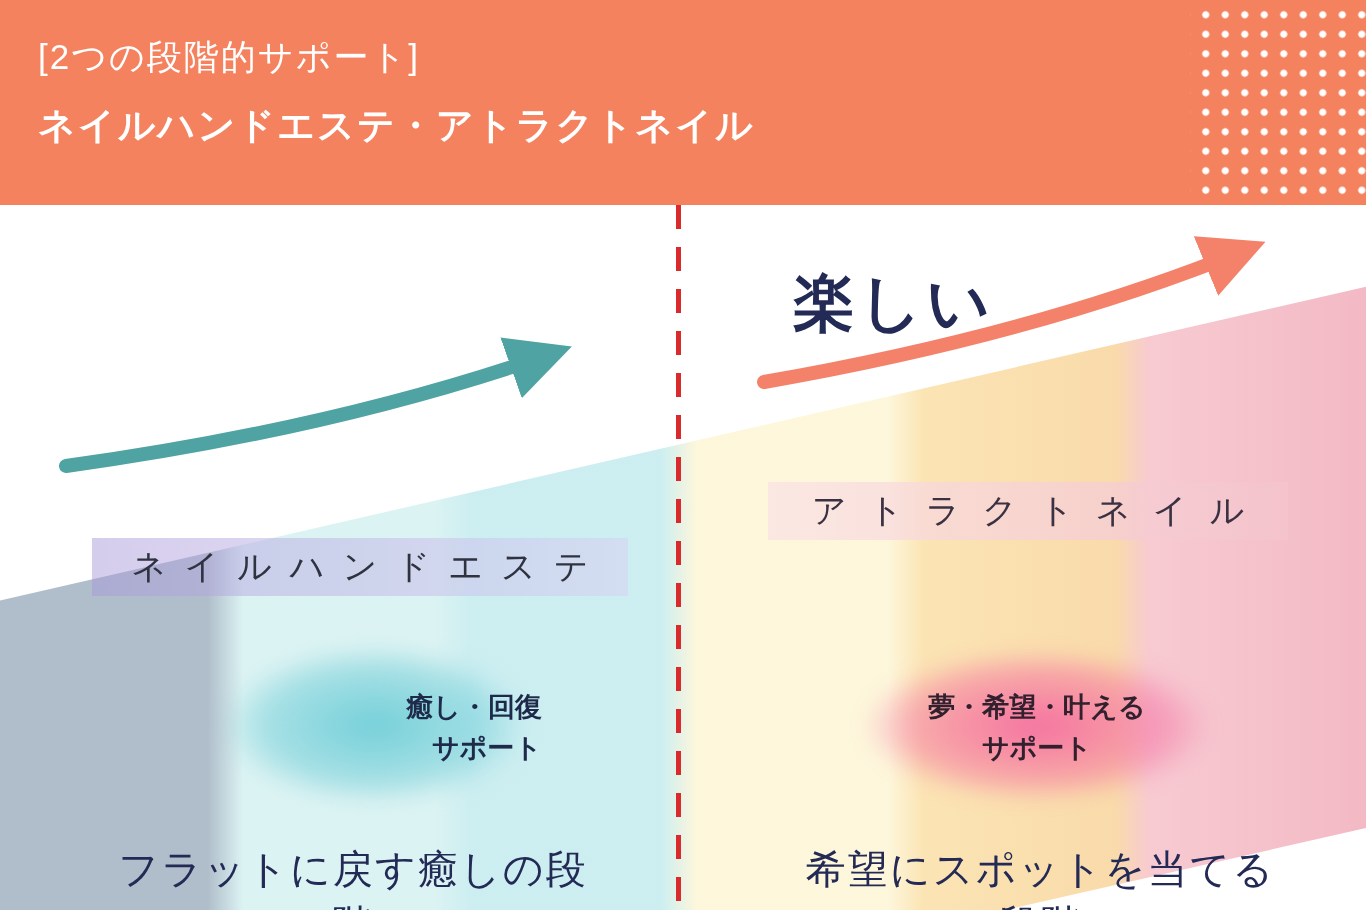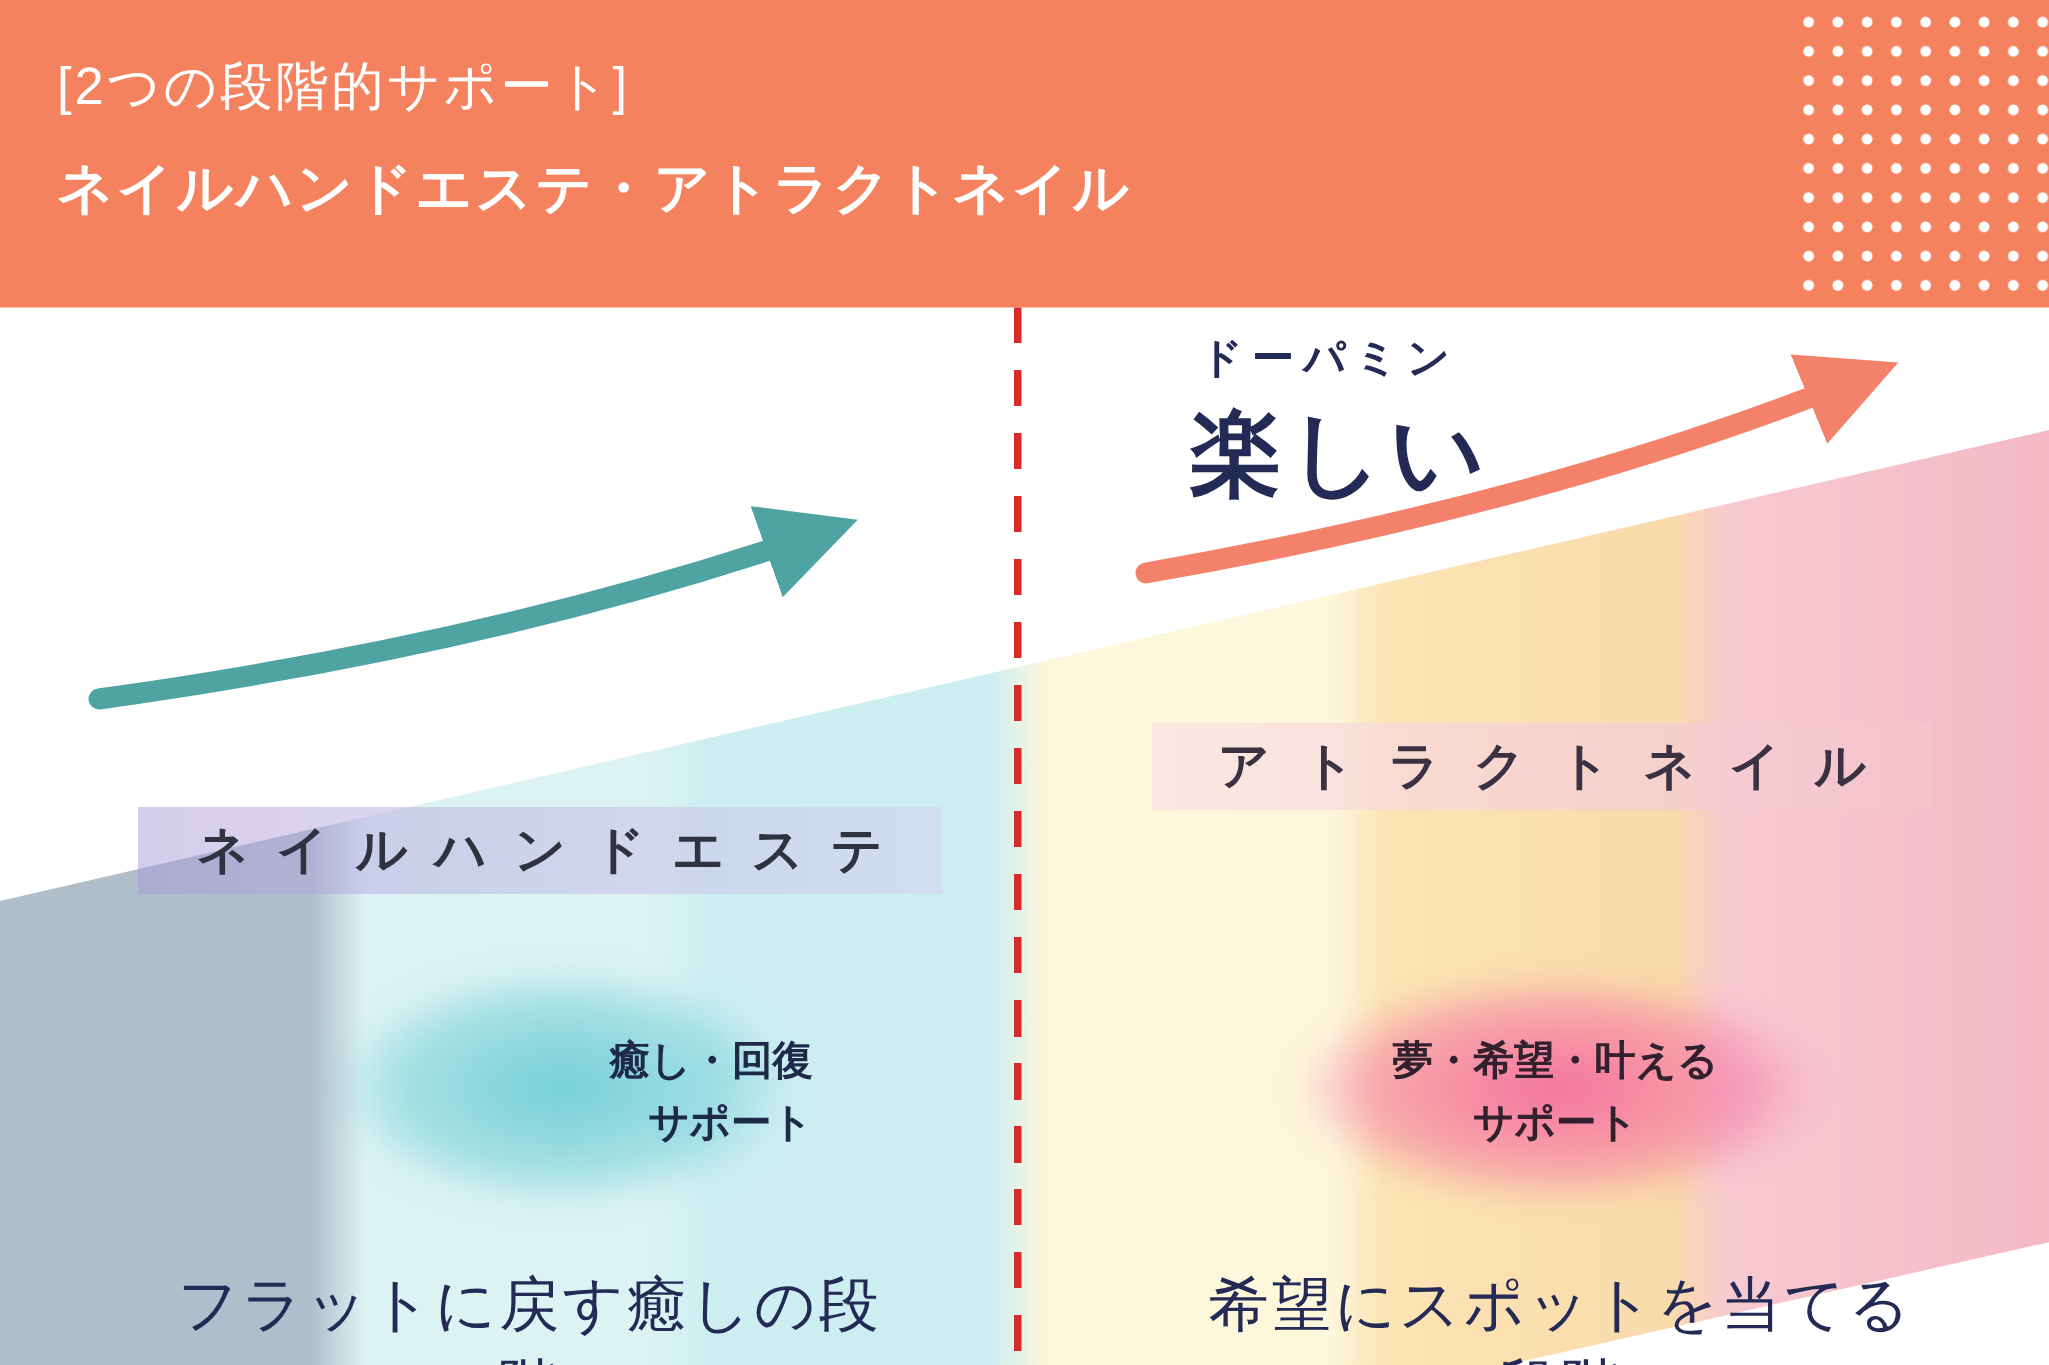--- a/index.html
+++ b/index.html
@@ -53,21 +53,21 @@
     position:absolute;left:800px;top:220px;z-index:7;
     color:var(--c-title-text,#232a55);font-size:28px;font-weight:800;letter-spacing:6px;
   }
   .title-right{
     position:absolute;left:793px;top:272px;z-index:7;
     color:var(--c-title-text,#232a55);font-size:62px;font-weight:800;letter-spacing:4px;line-height:1;
   }
   
   .ribbon{
     position:absolute;z-index:3;display:flex;align-items:center;justify-content:center;
-    font-family:"Liberation Serif",serif;font-weight:700;color:#2f3340;font-size:34px;
+    font-family:"Liberation Serif",serif;font-weight:400;color:#2f3340;font-size:34px;
   }
   .ribbon-left{
     left:92px;top:538px;width:536px;height:58px;letter-spacing:18px;text-indent:18px;
     background:linear-gradient(90deg,rgba(167,150,216,.48),rgba(216,208,242,.55));
   }
   .ribbon-right{
     left:768px;top:482px;width:520px;height:58px;letter-spacing:22px;text-indent:22px;color:#3a3142;
     background:linear-gradient(90deg,rgba(250,226,229,.72),rgba(244,196,204,.82));
   }
   
@@ -134,19 +134,18 @@
         <path d="M0,0 L4.6,2.3 L0,4.6 Z" fill="#f4826a"></path>
       </marker>
     </defs>
     <path d="M66,466 Q340,428 556,352" fill="none" stroke="#4fa3a3" stroke-width="14" stroke-linecap="round" marker-end="url(#headTeal)"></path>
     <path d="M764,382 Q1040,334 1250,248" fill="none" stroke="#f4826a" stroke-width="14" stroke-linecap="round" marker-end="url(#headCoral)"></path>
   </svg>
 
   <div class="divider"></div>
 
 
-  <div class="annotation-right">ドーパミン</div>
   <div class="title-right">楽しい</div>
 
   <div class="caption caption-left">フラットに戻す癒しの段階</div>
   <div class="caption caption-right">希望にスポットを当てる段階</div>
 
 </div>
 
 </body></html>

